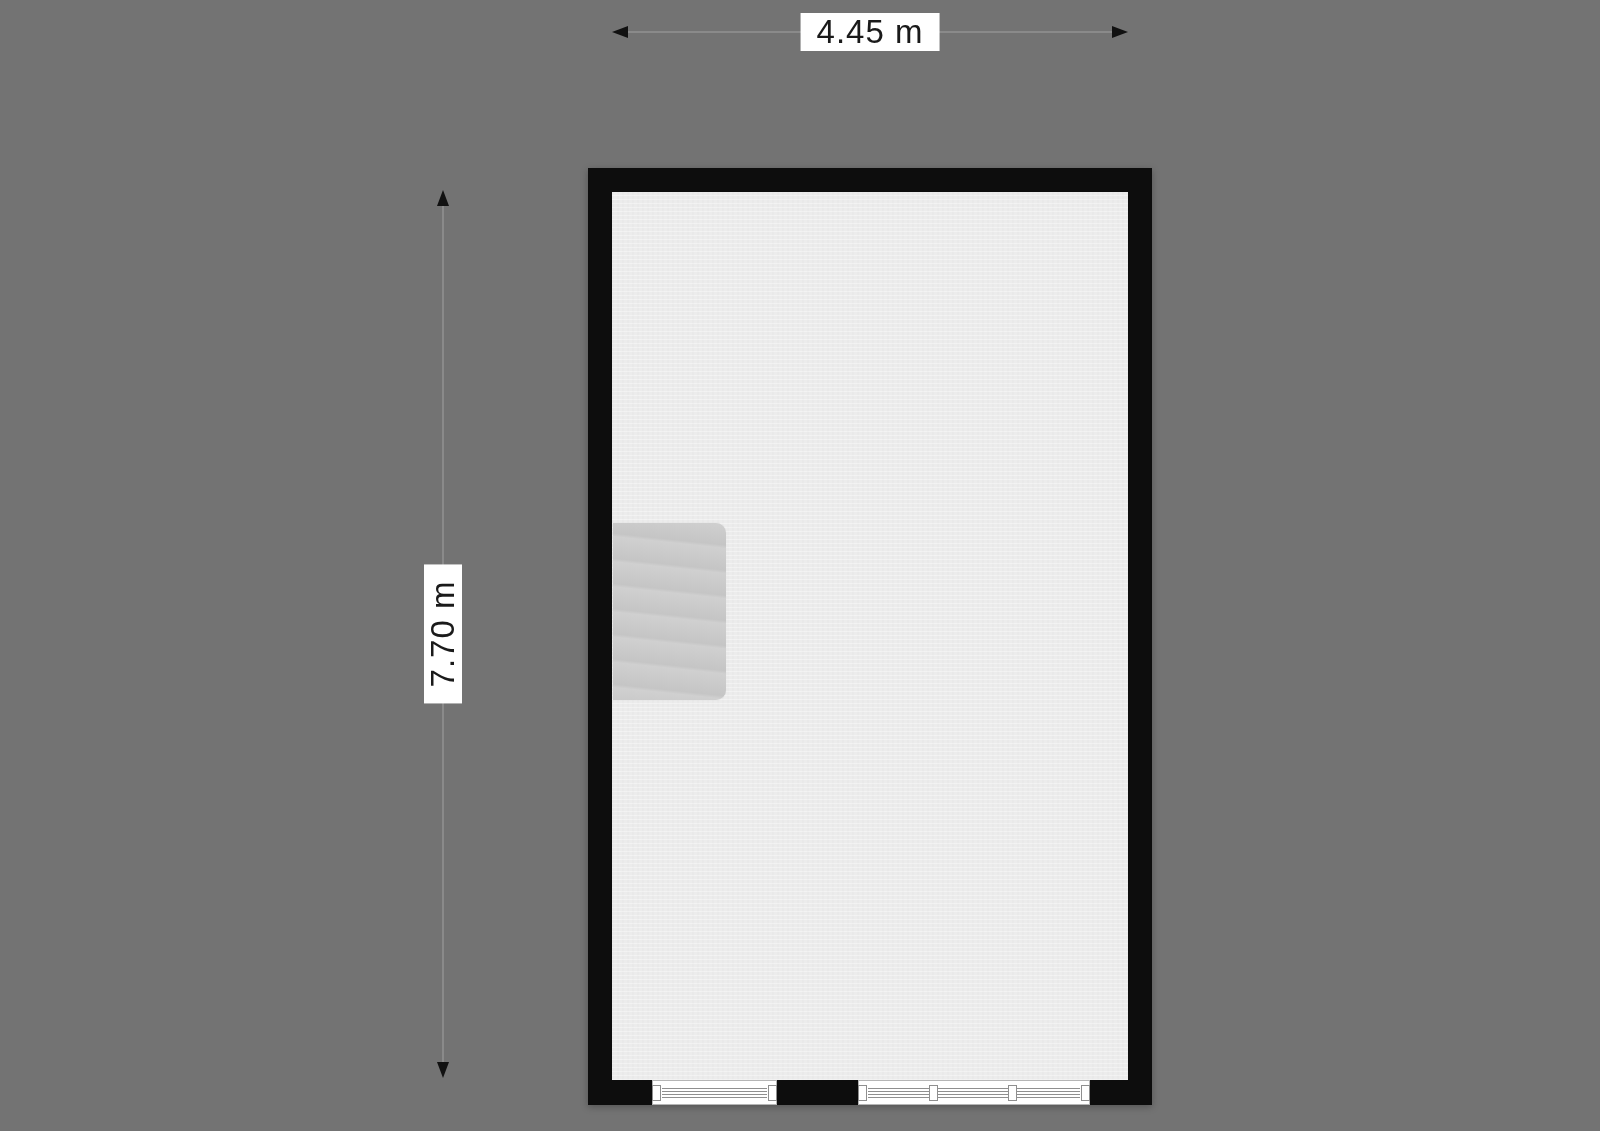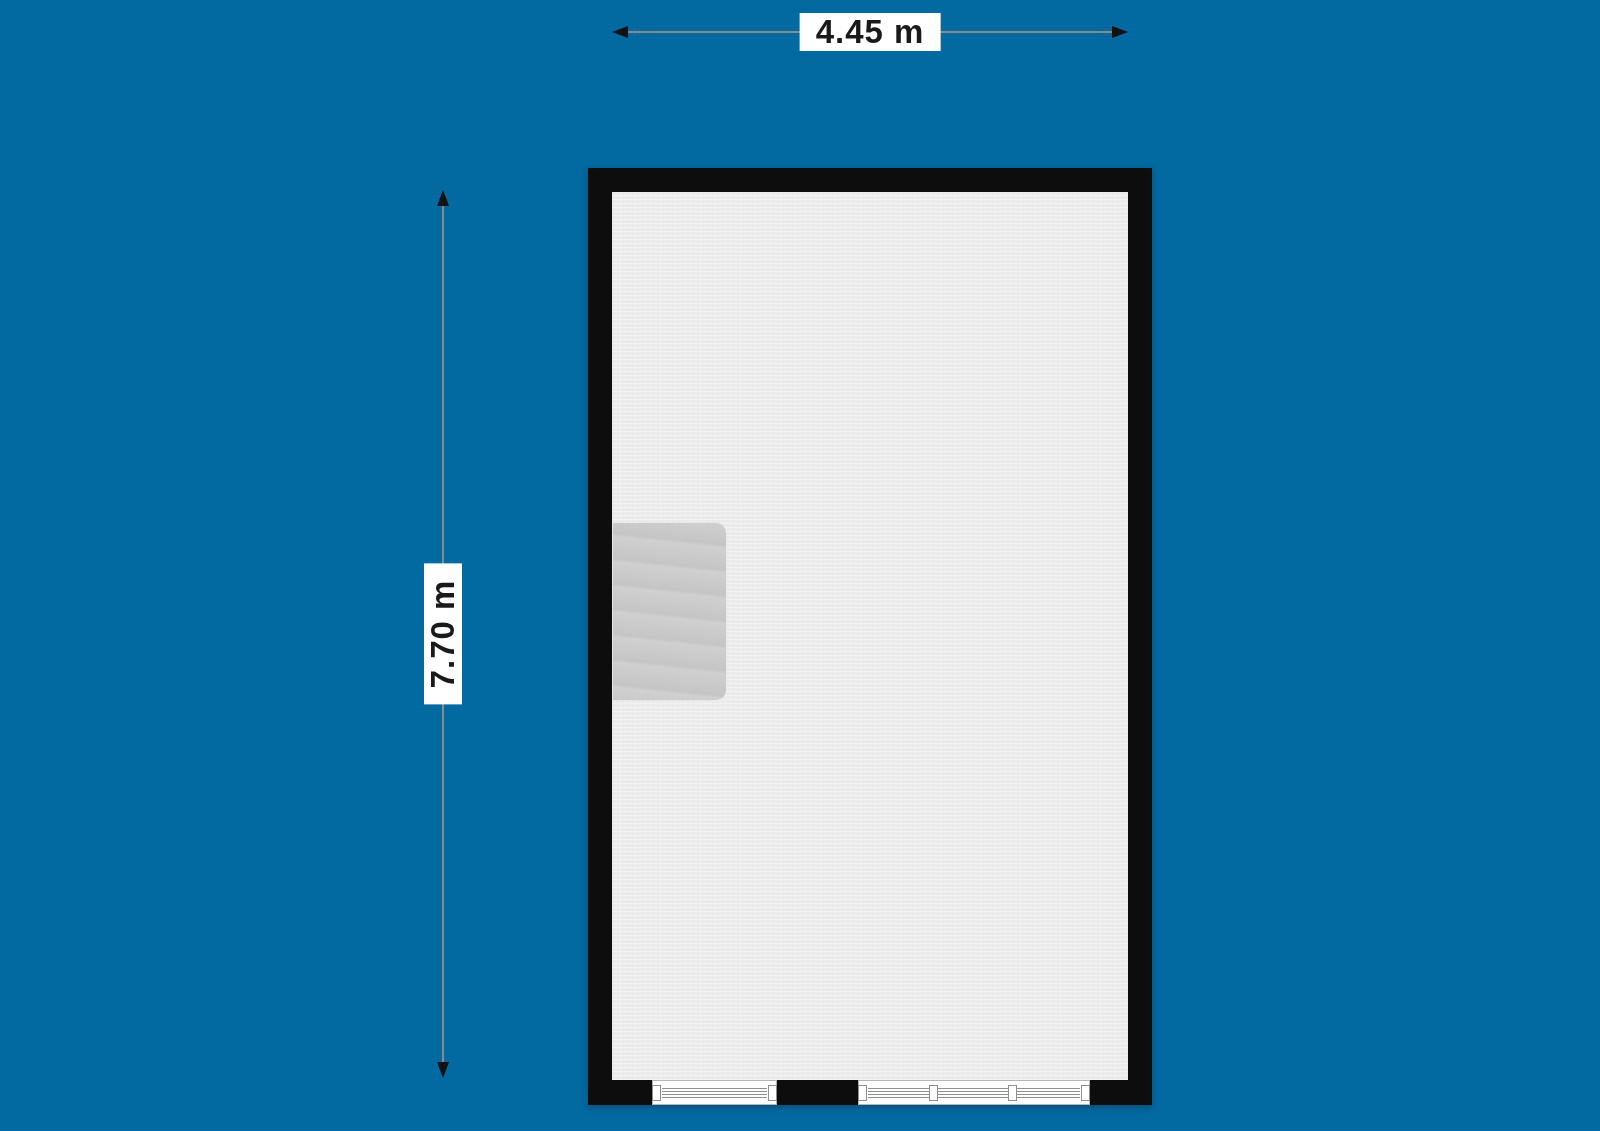--- a/index.html
+++ b/index.html
@@ -2,23 +2,22 @@
 <html><head>
 <meta charset="utf-8">
 <style>
   html, body { margin: 0; padding: 0; background: #ffffff; }
   body { font-family: "Liberation Sans", sans-serif; }
 
   .canvas {
     position: relative;
     width: 1600px;
     height: 1131px;
-    background: #0369a1;
+    background: #737373;
     overflow: hidden;
-    font-weight: bold;
   }
 
   
   .dim { position: absolute; }
   .dim-label {
     position: absolute;
     top: 50%; left: 50%;
     transform: translate(-50%, -50%);
     background: #ffffff;
     padding: 0 16px;

